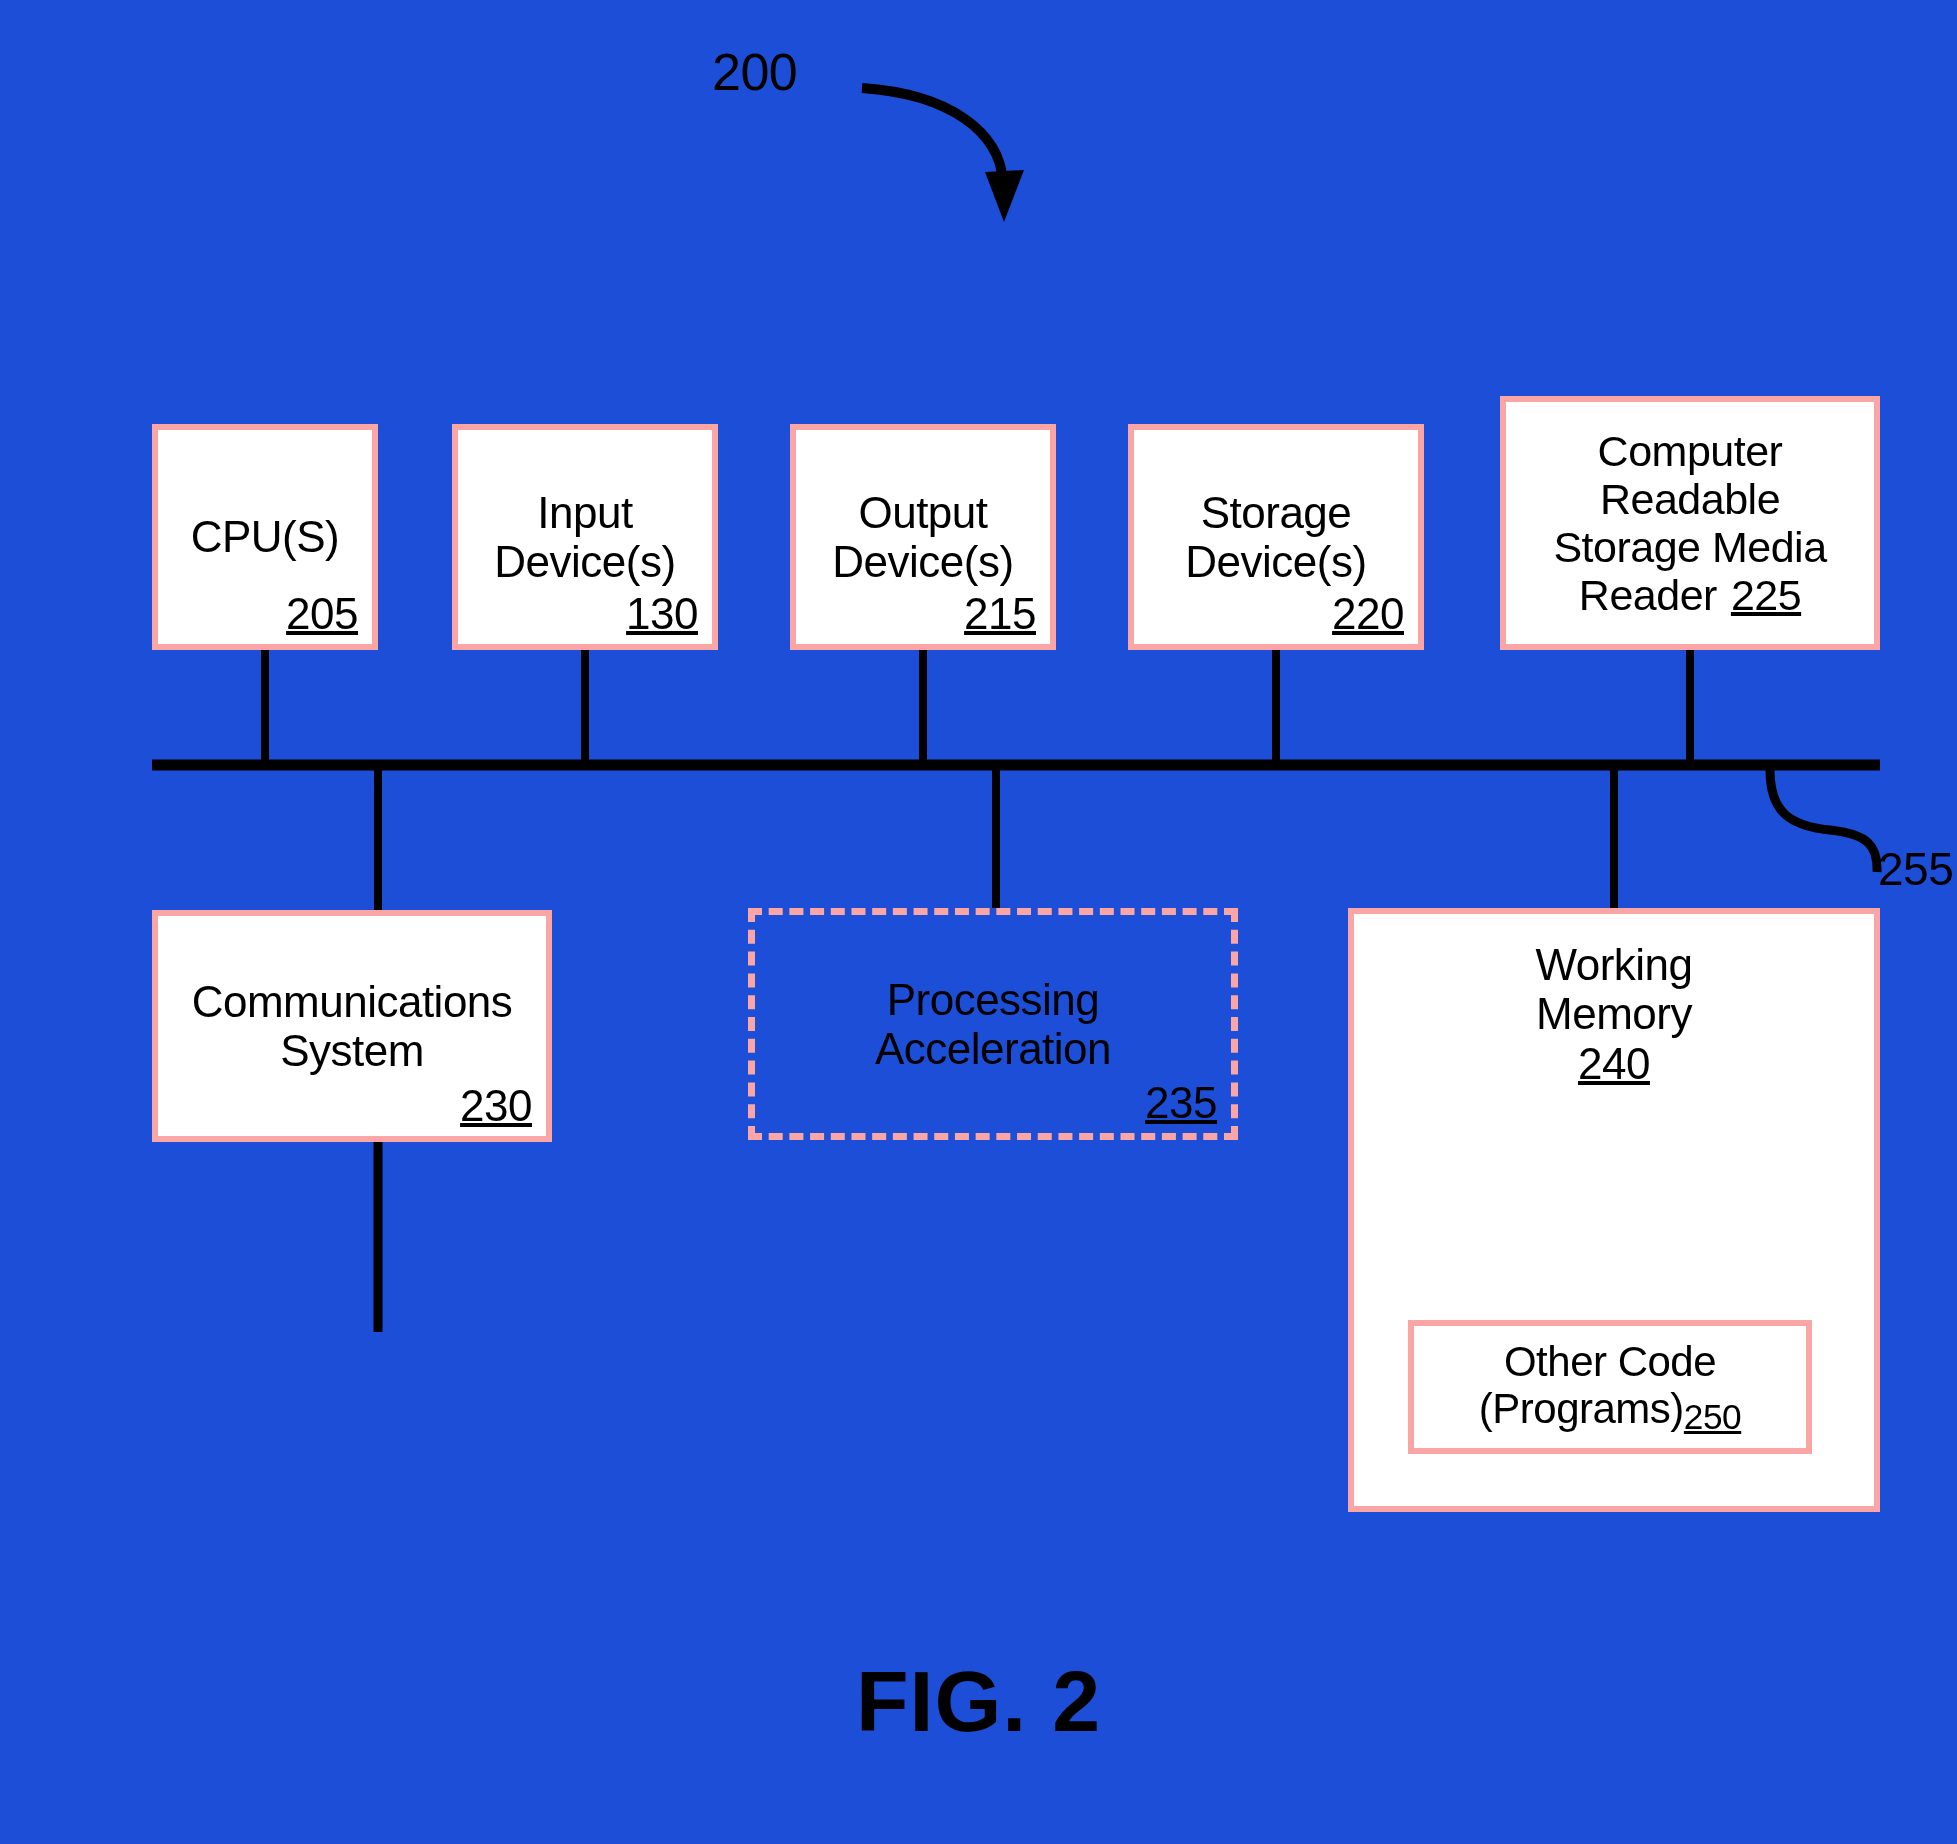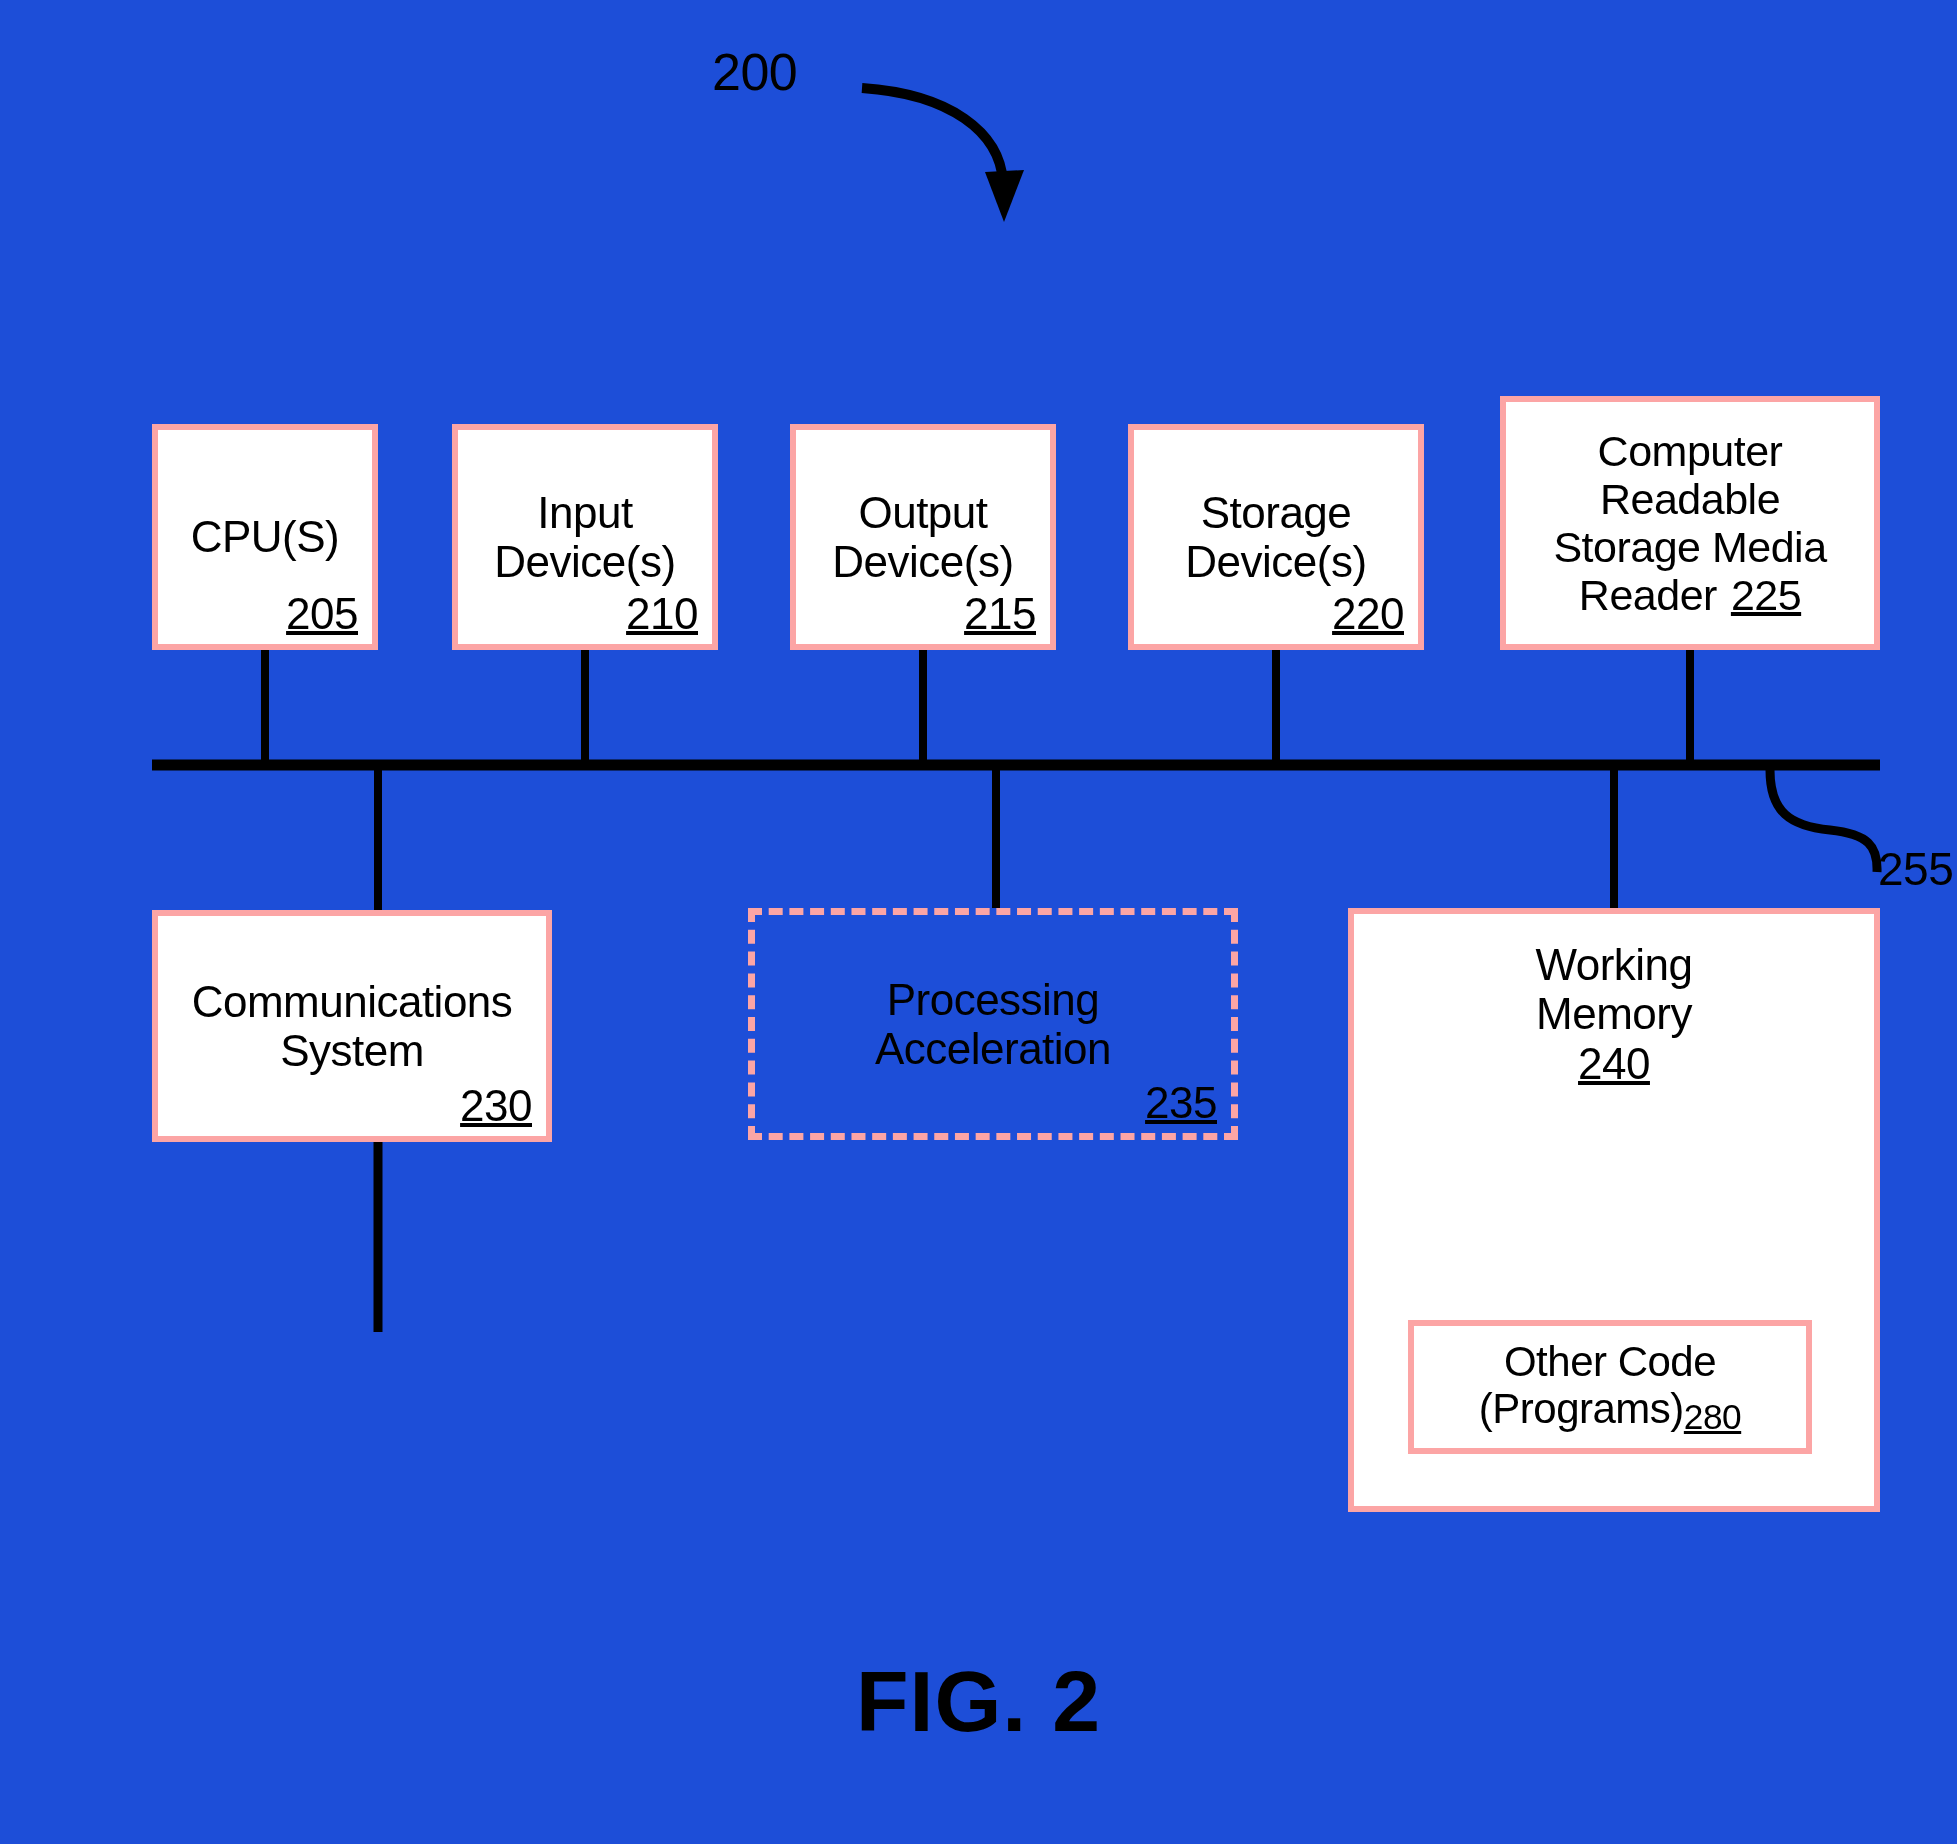--- a/index.html
+++ b/index.html
@@ -148,21 +148,21 @@
   <div class="lbl" id="label-200">200</div>
 
   <div class="box" id="box-cpu">
     <span class="ln">CPU(S)</span>
     <span class="ref-br">205</span>
   </div>
 
   <div class="box" id="box-input">
     <span class="ln">Input</span>
     <span class="ln">Device(s)</span>
-    <span class="ref-br">210</span>
+    <span class="ref-br">130</span>
   </div>
 
   <div class="box" id="box-output">
     <span class="ln">Output</span>
     <span class="ln">Device(s)</span>
     <span class="ref-br">215</span>
   </div>
 
   <div class="box" id="box-storage">
     <span class="ln">Storage</span>
@@ -193,18 +193,18 @@
 
   <div class="box" id="box-working">
     <span class="ln wm-title">Working</span>
     <span class="ln wm-title">Memory</span>
     <span class="ln refnum">240</span>
   </div>
 
 
   <div class="box" id="box-other">
     <span class="ln">Other Code</span>
-    <span class="ln"><span>(Programs)</span><span class="sub-ref">280</span></span>
+    <span class="ln"><span>(Programs)</span><span class="sub-ref">250</span></span>
   </div>
 
   <div id="fig-caption">FIG. 2</div>
 
 </div>
 
 </body></html>

